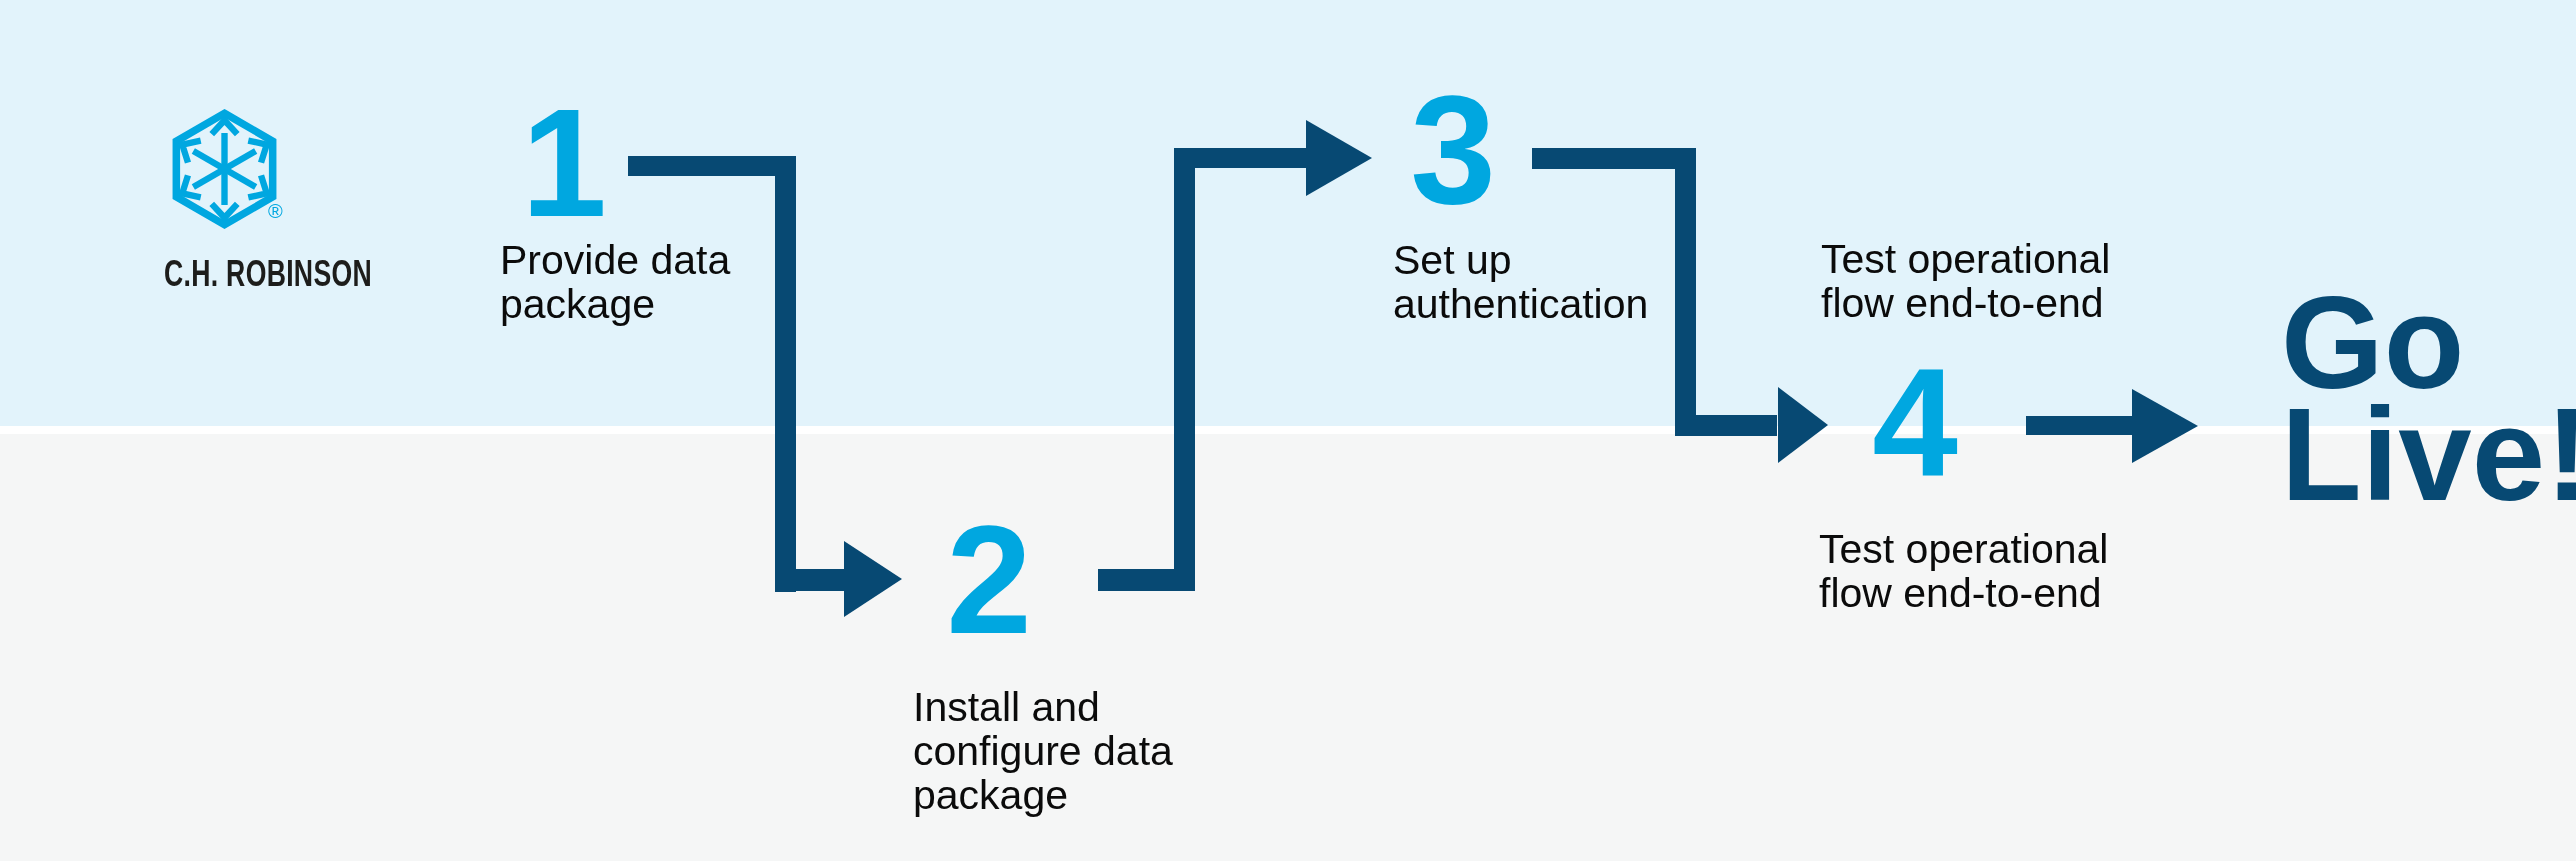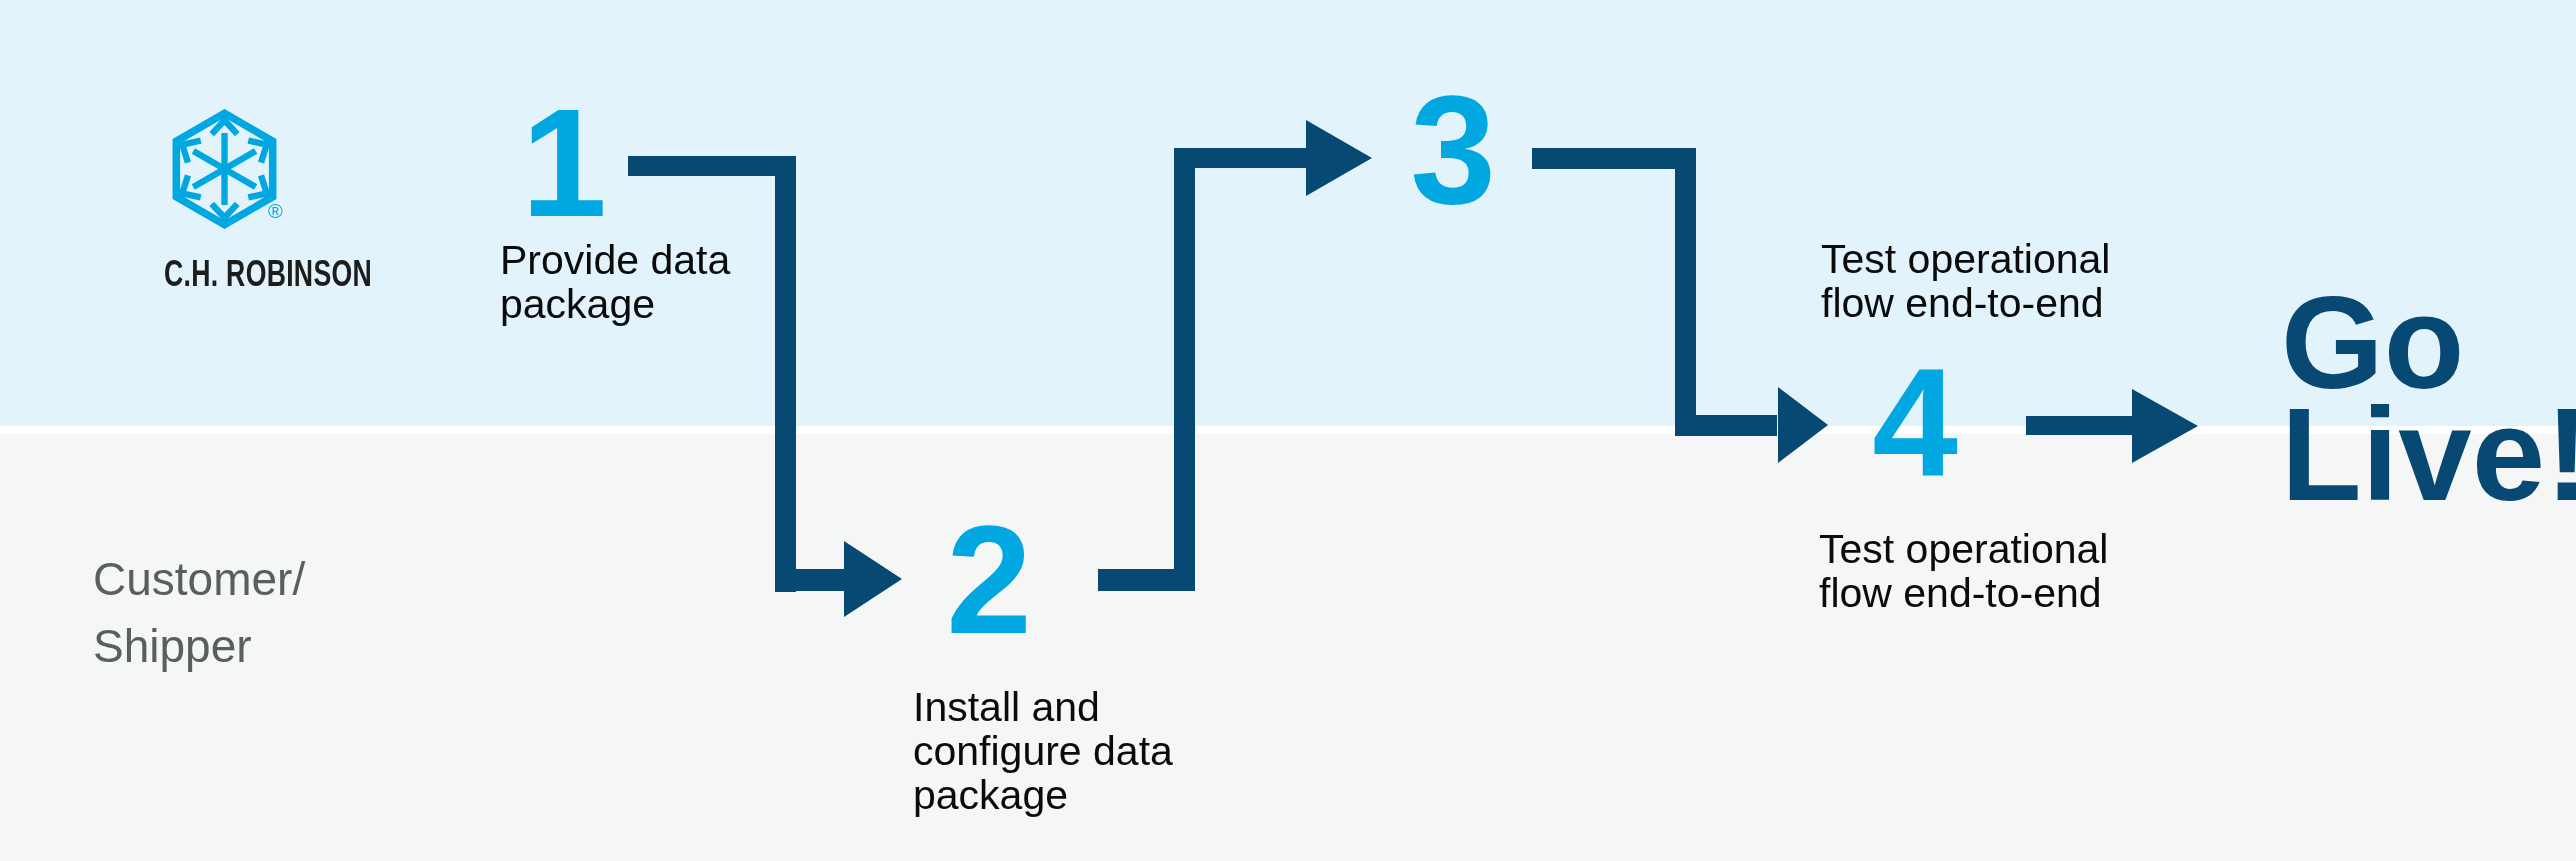--- a/index.html
+++ b/index.html
@@ -57,22 +57,20 @@
           </g>
           <use href="#da" transform="rotate(60 86 100)"></use>
           <use href="#da" transform="rotate(120 86 100)"></use>
         </g>
       </svg>
     </div>
     <div class="logo-reg">®</div>
     <div class="logo-wordmark">C.H. ROBINSON</div>
   </div>
 
-  <div class="lane-label">Customer/
-Shipper</div>
 
   <div class="step-number" style="left:564px; top:86px;">1</div>
   <div class="step-label" style="left:468px; top:238px;">Provide data
 package</div>
 
   <div>
     <div class="bar" style="left:628px;  top:156px; width:168px; height:20px;"></div>
     <div class="bar" style="left:775px; top:156px; width:21px;  height:436px;"></div>
     <div class="bar" style="left:775px; top:569px; width:69px;  height:22px;"></div>
     <div class="arrowhead-right" style="left:844px; top:541px; border-width:38px 0 38px 58px;"></div>
@@ -84,20 +82,22 @@
 package</div>
 
   <div>
     <div class="bar" style="left:1098px; top:569px; width:96px; height:22px;"></div>
     <div class="bar" style="left:1174px; top:148px; width:21px;  height:443px;"></div>
     <div class="bar" style="left:1174px; top:148px; width:132px; height:20px;"></div>
     <div class="arrowhead-right" style="left:1306px; top:120px; border-width:38px 0 38px 66px;"></div>
   </div>
 
   <div class="step-number" style="left:1453px; top:73px;">3</div>
+  <div class="step-label" style="left:1361px; top:238px;">Set up
+authentication</div>
 
   <div>
     <div class="bar" style="left:1532px; top:148px; width:164px; height:21px;"></div>
     <div class="bar" style="left:1675px; top:148px; width:21px;  height:287px;"></div>
     <div class="bar" style="left:1675px; top:415px; width:102px; height:21px;"></div>
     <div class="arrowhead-right" style="left:1778px; top:387px; border-width:38px 0 38px 50px;"></div>
   </div>
 
   <div class="step-label" style="left:1789px; top:237px;">Test operational
 flow end-to-end</div>

